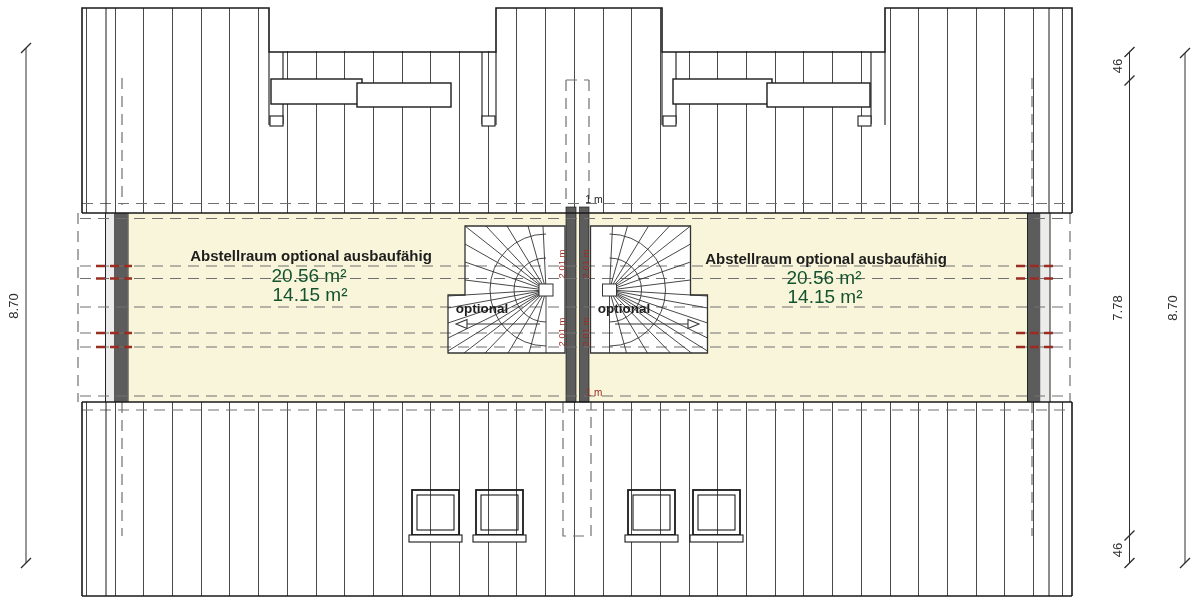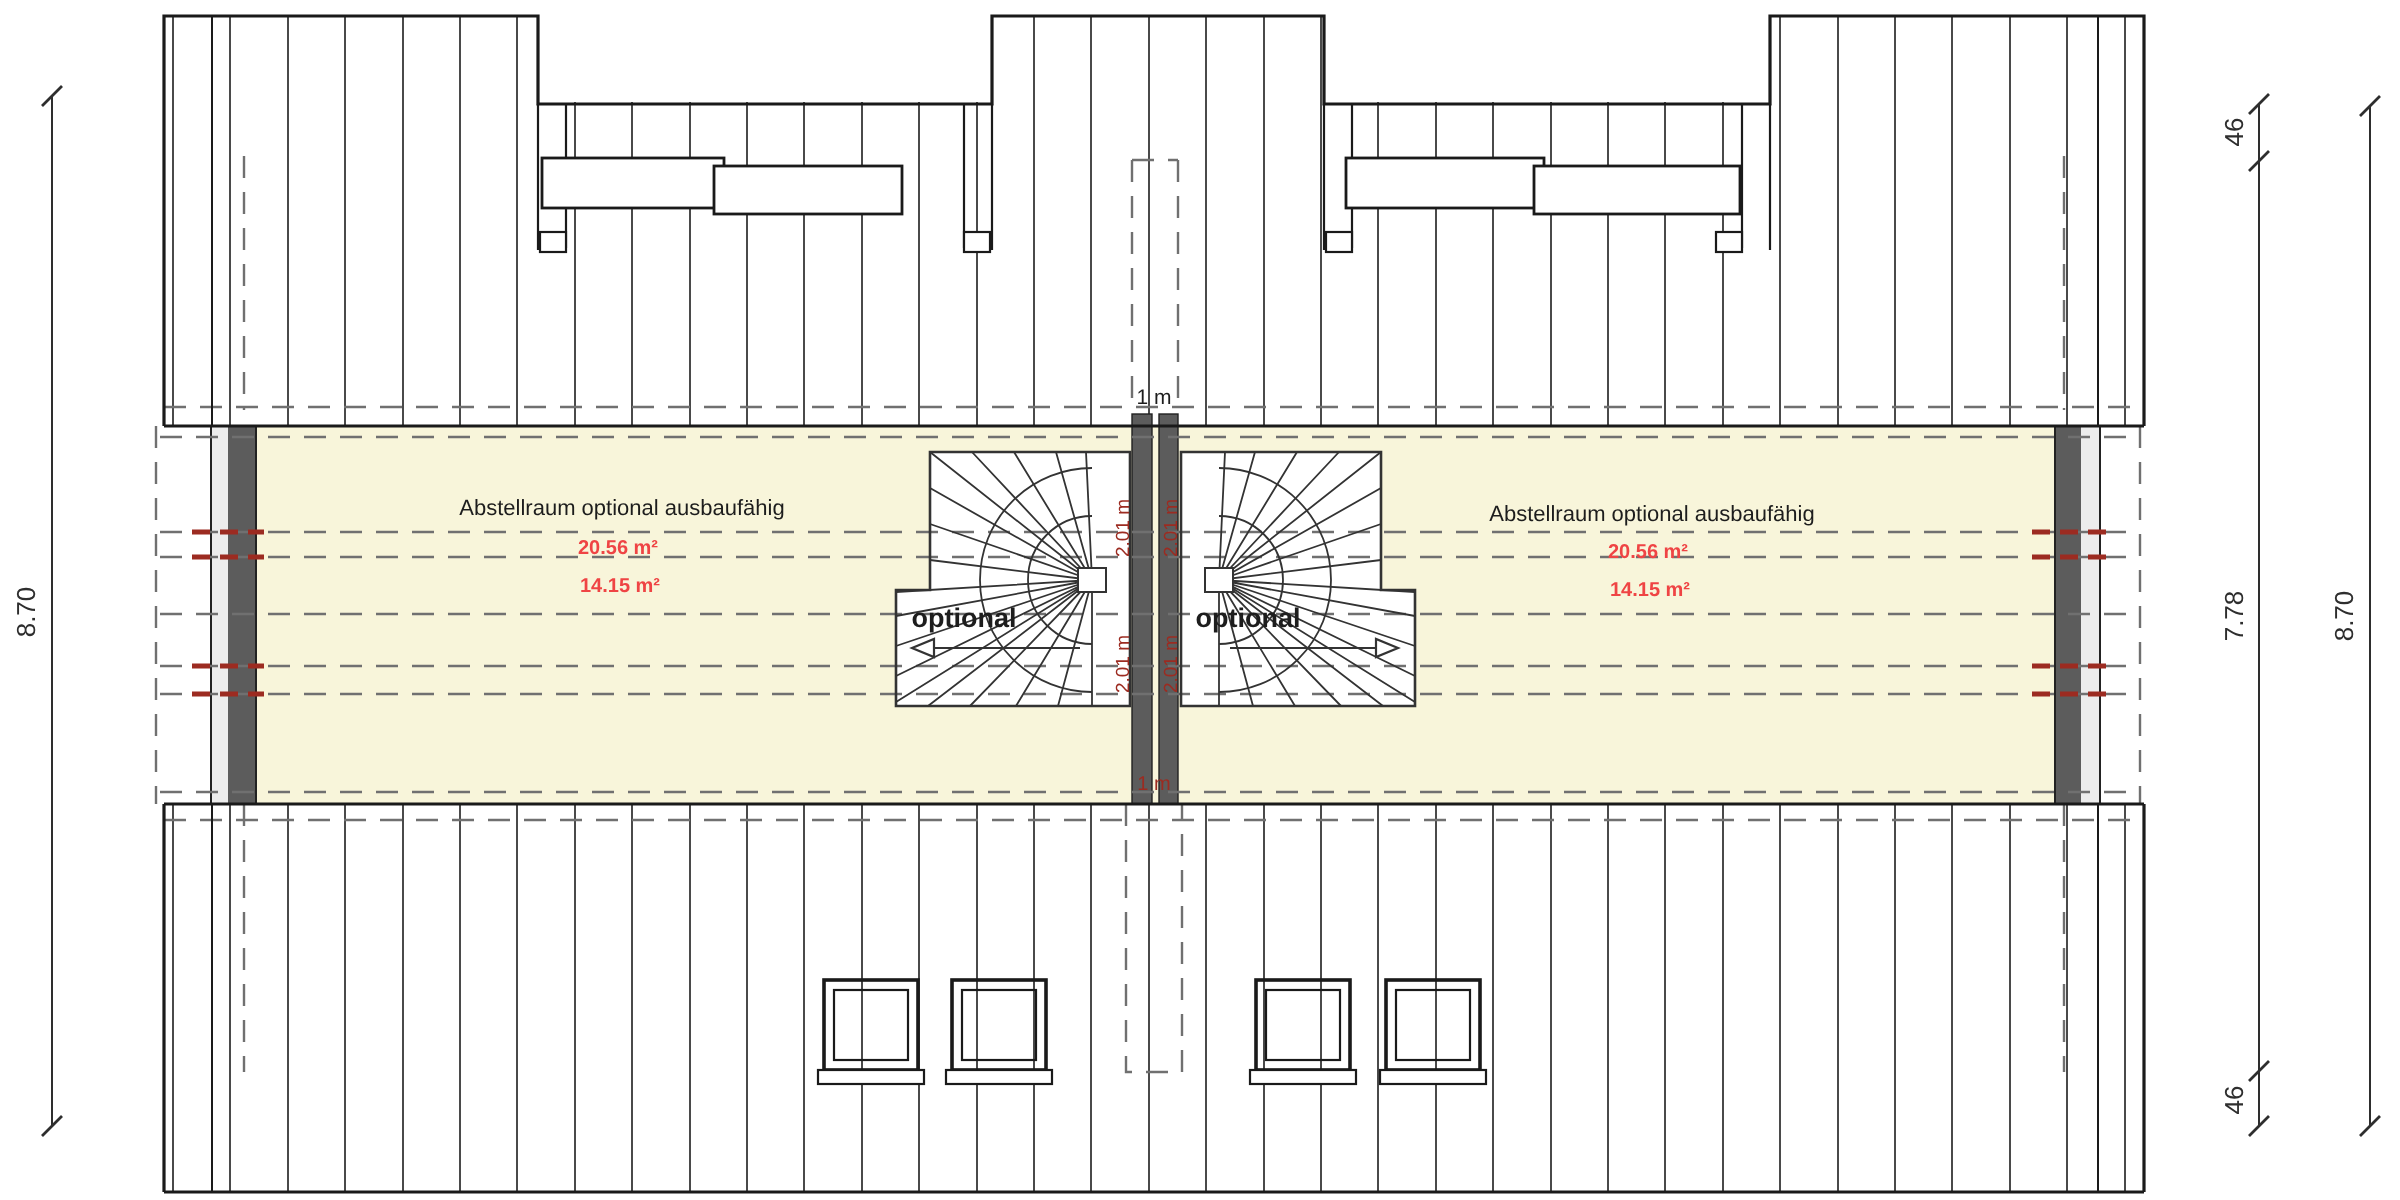--- a/index.html
+++ b/index.html
@@ -8,25 +8,25 @@
   .hatch{position:absolute;background:repeating-linear-gradient(to right,#4a4a4a 0 1px,transparent 1px 28.7px);background-position-x:4px;}
   #hatch-top{left:82px;top:8px;width:990px;height:205px;}
   #hatch-bottom{left:82px;top:402px;width:990px;height:194px;}
   .cover{position:absolute;background:#fff;}
   #cover-left{left:269px;top:0;width:227px;height:51px;}
   #cover-right{left:662px;top:0;width:223px;height:51px;}
   #band{position:absolute;left:106px;top:213px;width:944px;height:189px;background:#f8f5da;}
   svg{position:absolute;left:0;top:0;}
   .t{position:absolute;transform:translate(-50%,-50%);white-space:nowrap;line-height:1;}
   .rot{transform:translate(-50%,-50%) rotate(-90deg);}
-  .room-title{font-size:11px;color:#1d1d1d;}
-  .room-area{font-size:10px;color:#ef4444;font-weight:bold;}
+  .room-title{font-size:15px;color:#1d1d1d;font-weight:bold;}
+  .room-area{font-size:19px;color:#14532d;}
   .optional{font-size:13.5px;color:#1d1d1d;font-weight:bold;}
   .dim{font-size:13px;color:#2e2e2e;}
-  .hm{font-size:10.5px;color:#1d1d1d;}
+  .hm{font-size:10.5px;color:#1d1d1d;margin-left:17px;}
   .red{color:#9c2b21;}
   .redv{font-size:9.5px;color:#9c2b21;}
 </style>
 </head>
 <body>
 
 <div id="stage">
 
   <div id="hatch-top" class="hatch"></div>
   <div id="hatch-bottom" class="hatch"></div>

